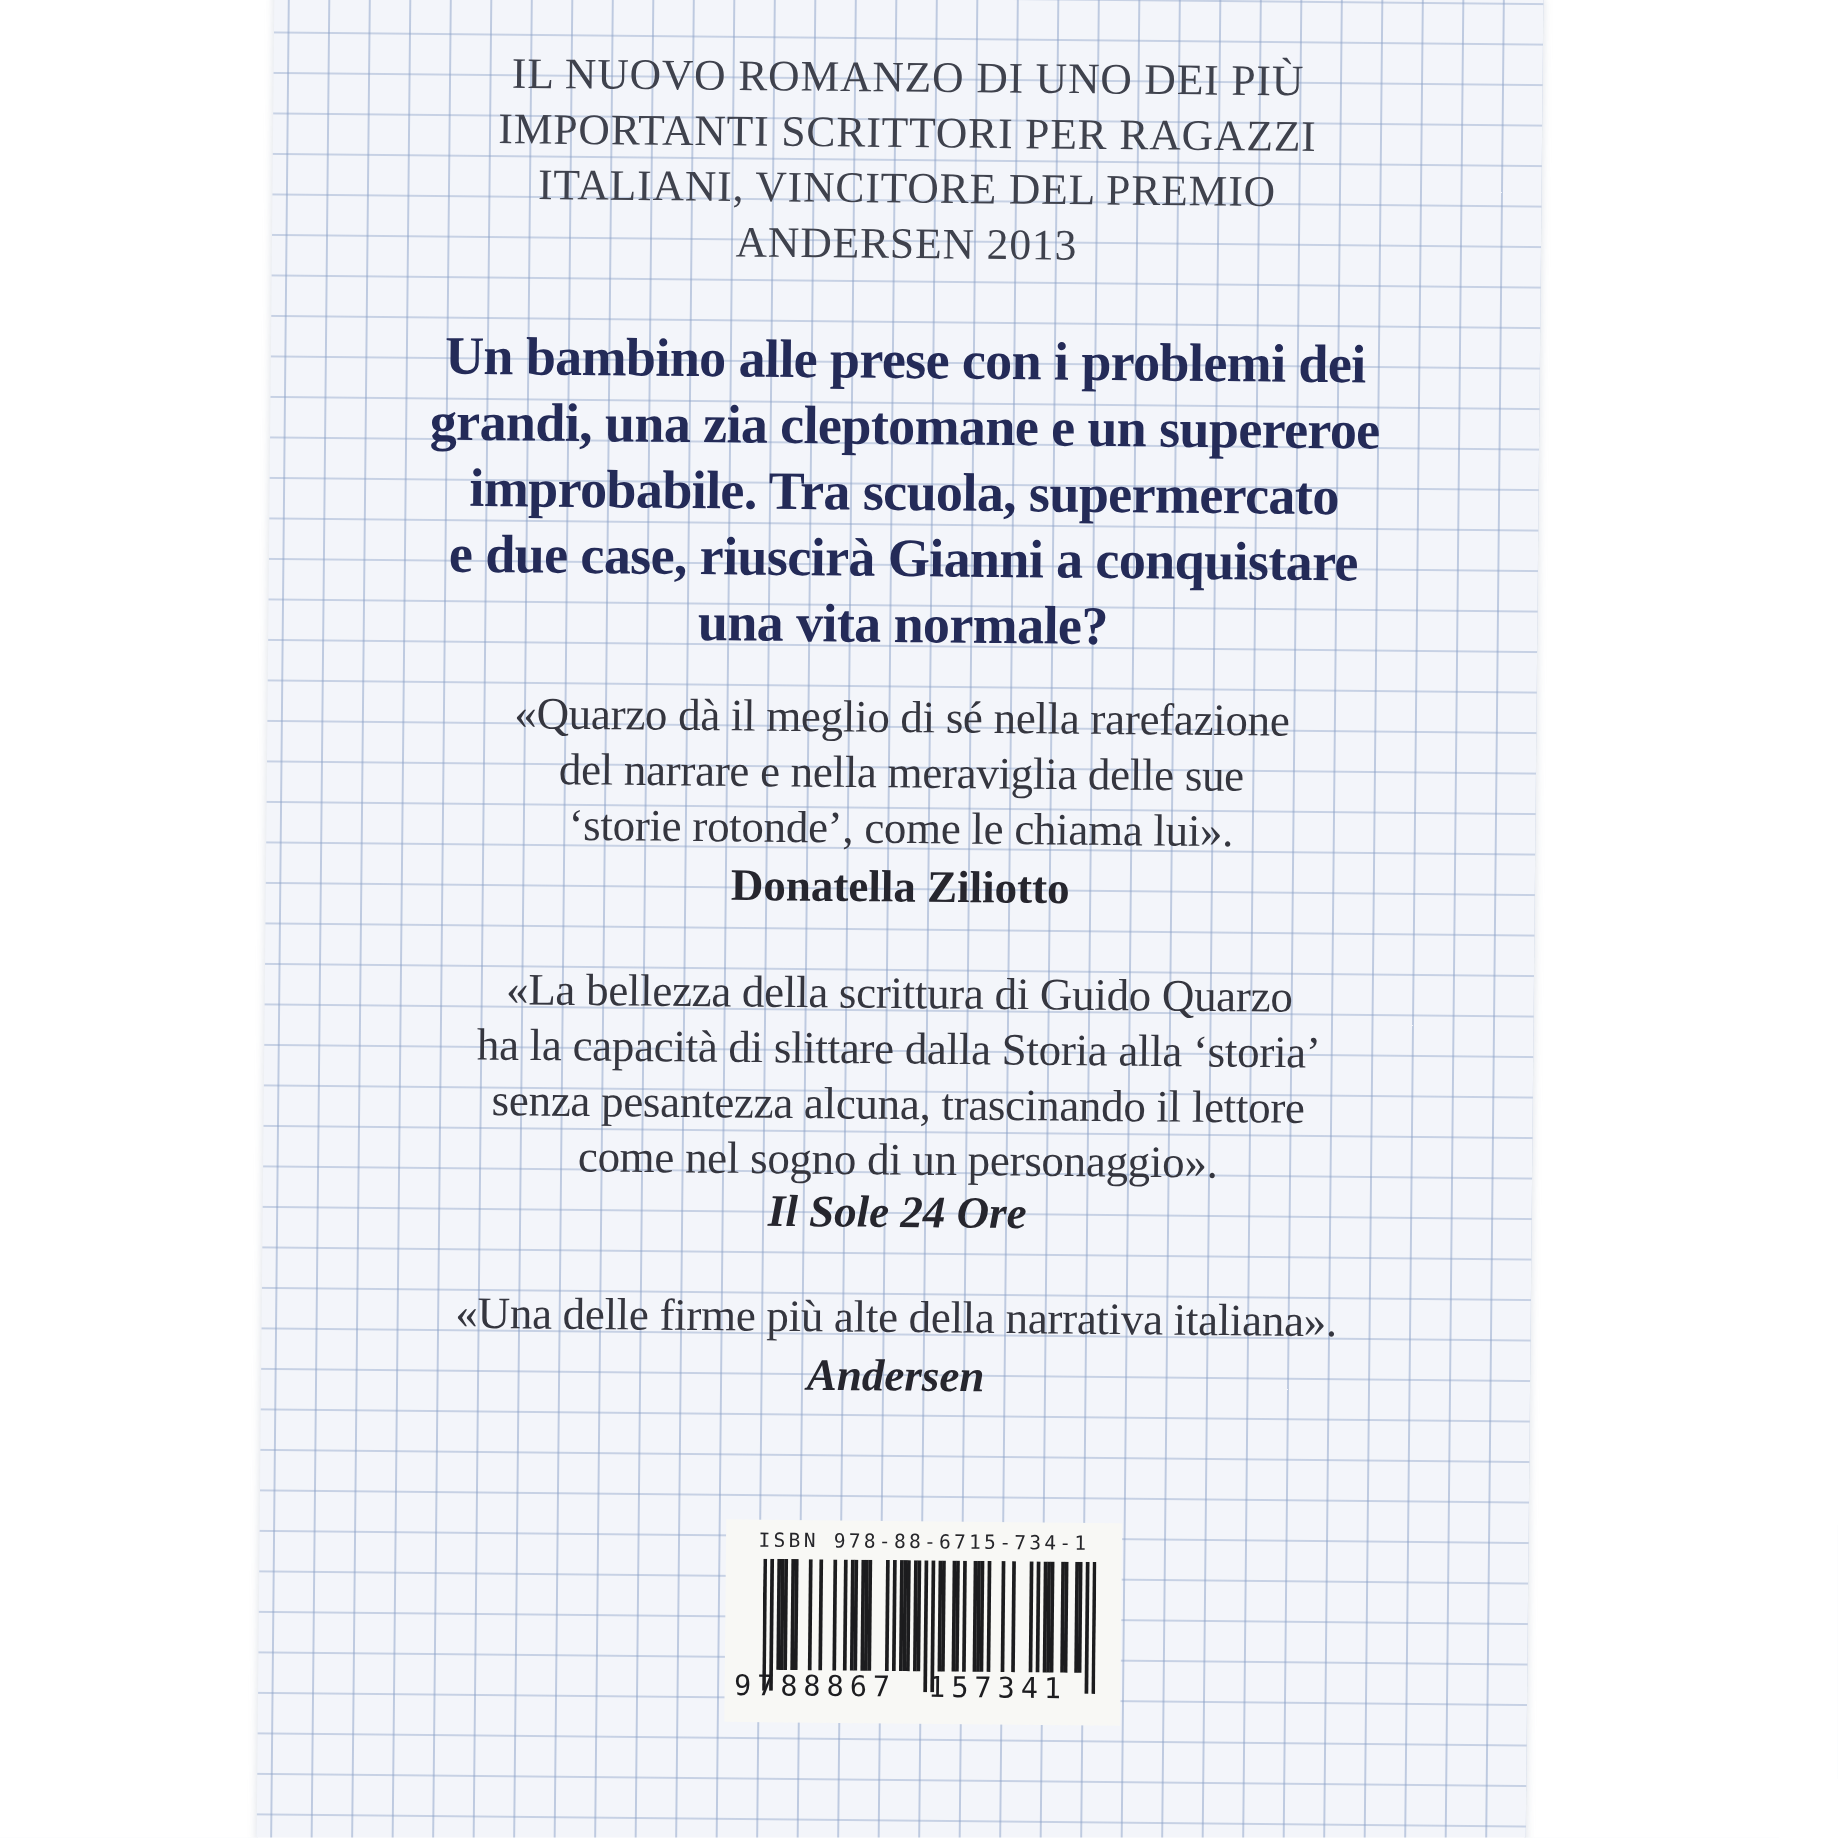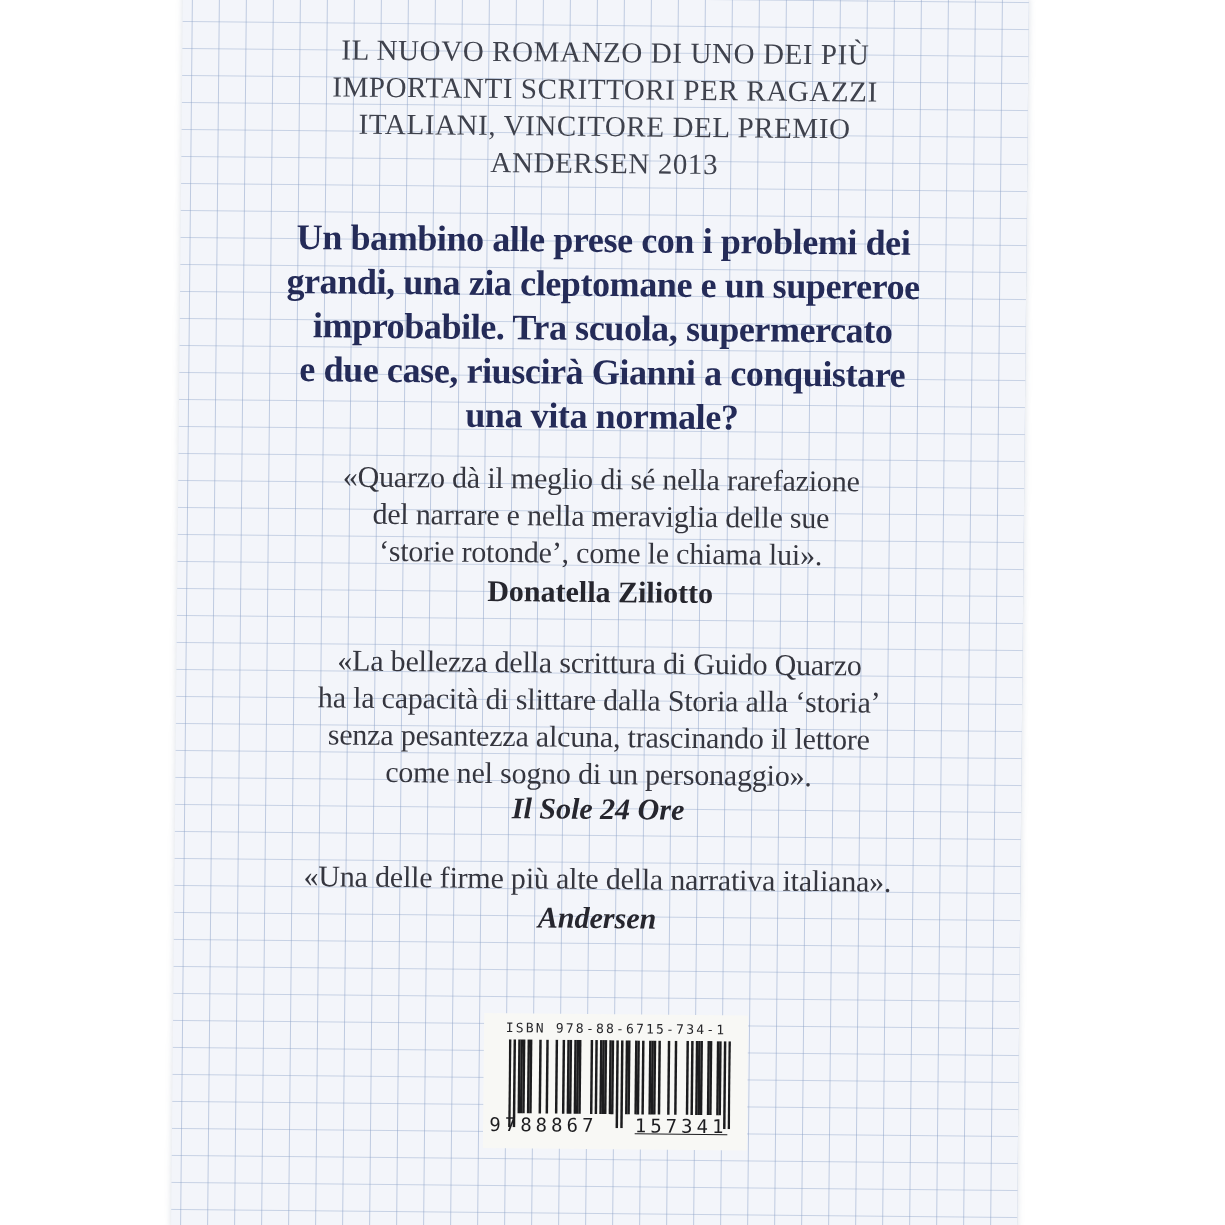--- a/index.html
+++ b/index.html
@@ -97,21 +97,21 @@
     font-family: "DejaVu Sans Mono", monospace;
     font-size: 19px;
     letter-spacing: 4px;
     color: #1d1d20;
     top: 100px;
     text-align: center;
     white-space: nowrap;
   }
   .bd-first  { left: 2px;  width: 20px; letter-spacing: 0; }
   .bd-left   { left: 20px; width: 96px; }
-  .bd-right  { left: 150px; width: 96px; text-decoration: underline; }
+  .bd-right  { left: 134px; width: 96px; }
 </style>
 </head>
 <body>
 
 <div class="stage">
   <div class="cover">
 
     <div class="tblock award-header">IL NUOVO ROMANZO DI UNO DEI PIÙ
 IMPORTANTI SCRITTORI PER RAGAZZI
 ITALIANI, VINCITORE DEL PREMIO

